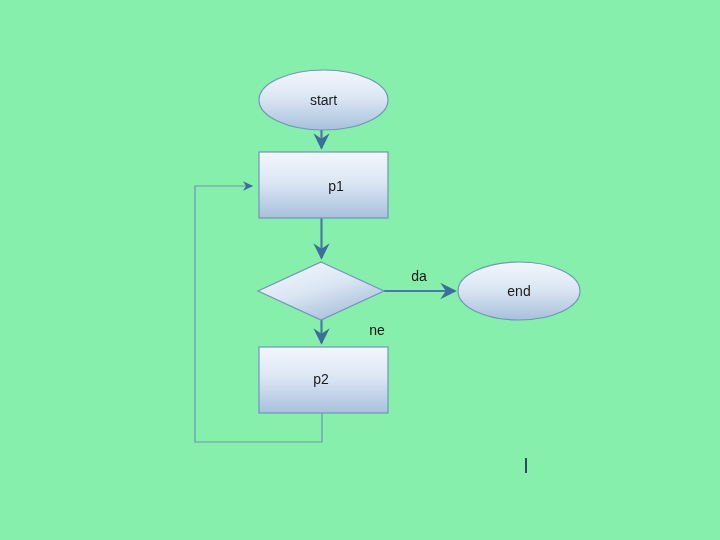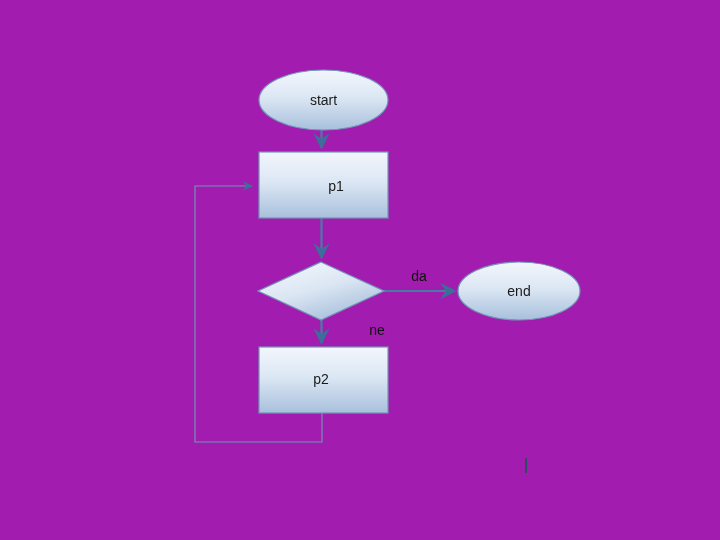--- a/index.html
+++ b/index.html
@@ -11,21 +11,21 @@
   body {
     width: 720px;
     height: 540px;
     overflow: hidden;
     font-family: "Liberation Sans", sans-serif;
   }
   #canvas {
     position: relative;
     width: 720px;
     height: 540px;
-    background: #a21caf;
+    background: #86efac;
   }
   #flow-svg {
     position: absolute;
     left: 0;
     top: 0;
     width: 720px;
     height: 540px;
   }
   .node-label {
     font-family: "Liberation Sans", sans-serif;

